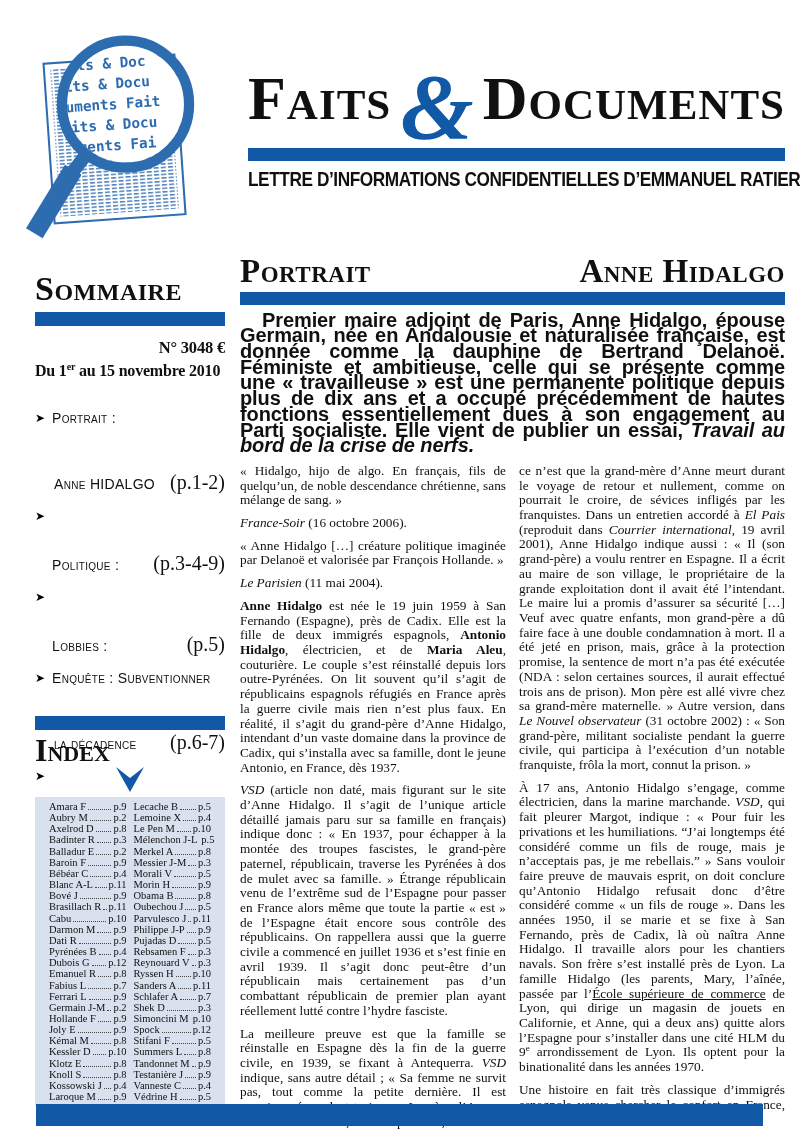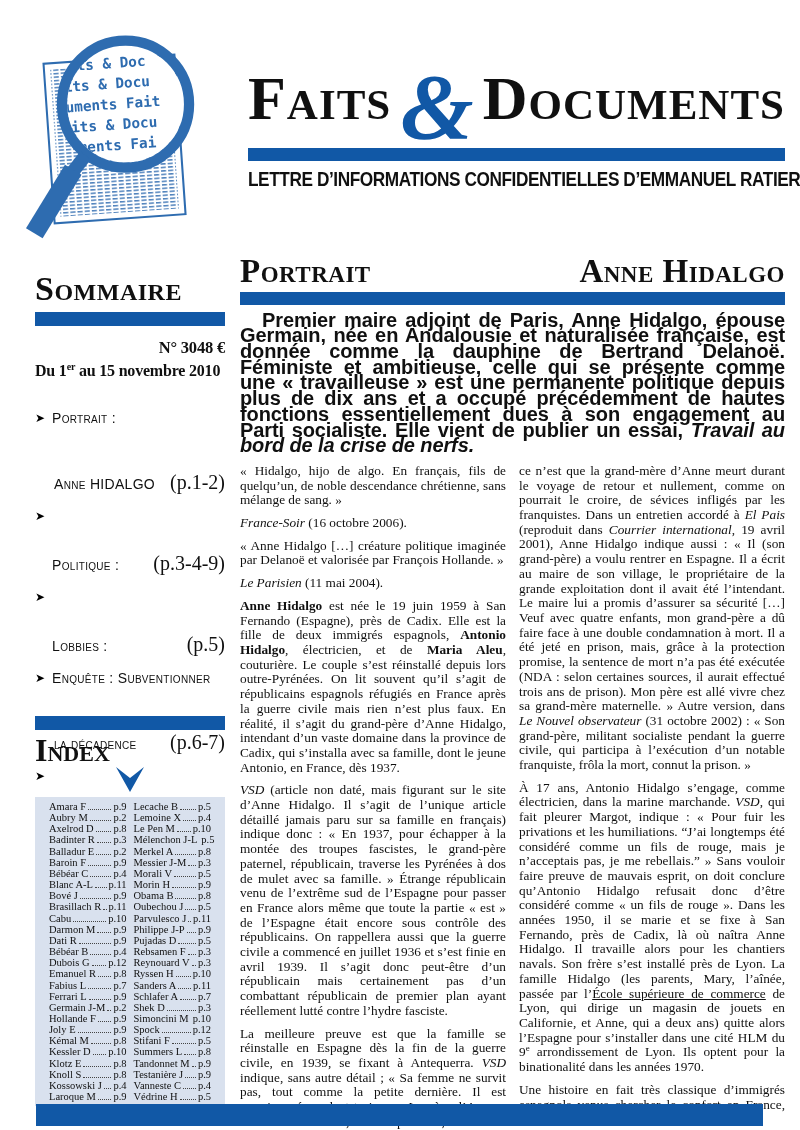--- a/index.html
+++ b/index.html
@@ -269,21 +269,21 @@
             <span class="ix-name">Darmon M</span>
             <span class="ix-dots"></span>
             <span class="ix-page">p.9</span>
           </div>
           <div class="ix-row">
             <span class="ix-name">Dati R</span>
             <span class="ix-dots"></span>
             <span class="ix-page">p.9</span>
           </div>
           <div class="ix-row">
-            <span class="ix-name">Bébéar B</span>
+            <span class="ix-name">Pyrénées B</span>
             <span class="ix-dots"></span>
             <span class="ix-page">p.4</span>
           </div>
           <div class="ix-row">
             <span class="ix-name">Dubois G</span>
             <span class="ix-dots"></span>
             <span class="ix-page">p.12</span>
           </div>
           <div class="ix-row">
             <span class="ix-name">Emanuel R</span>

